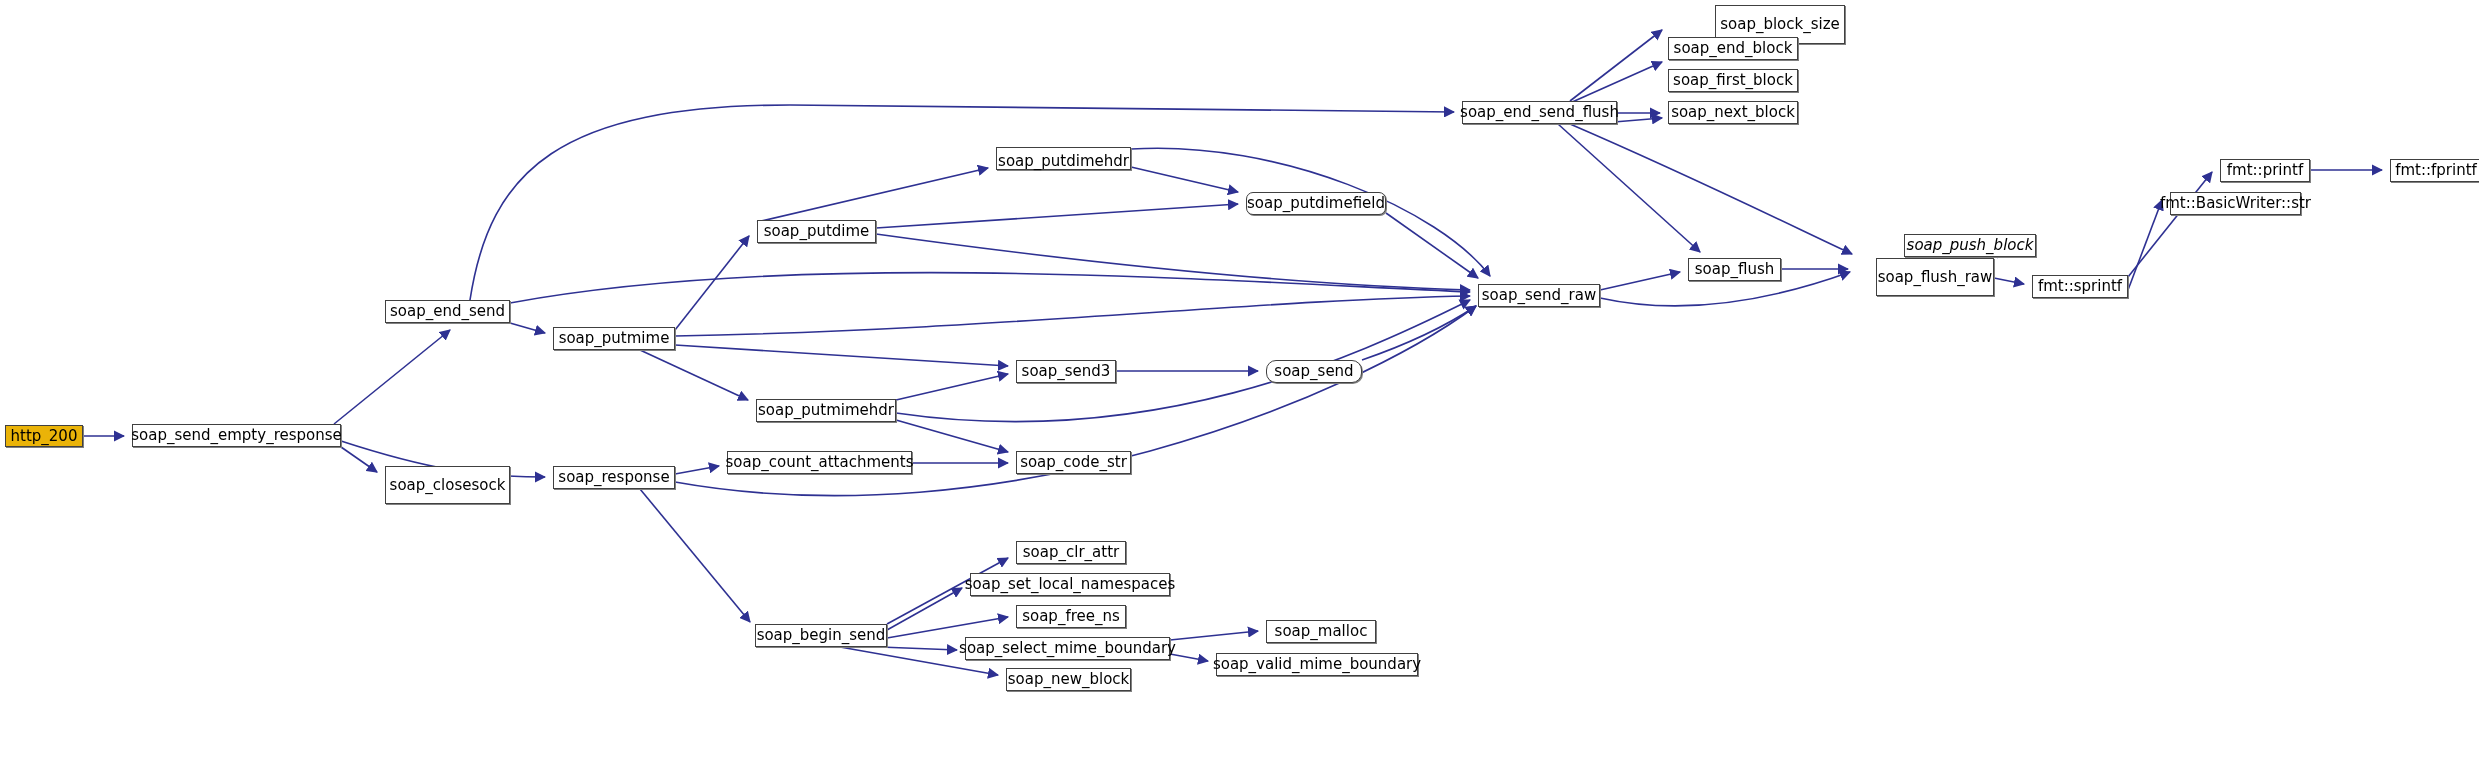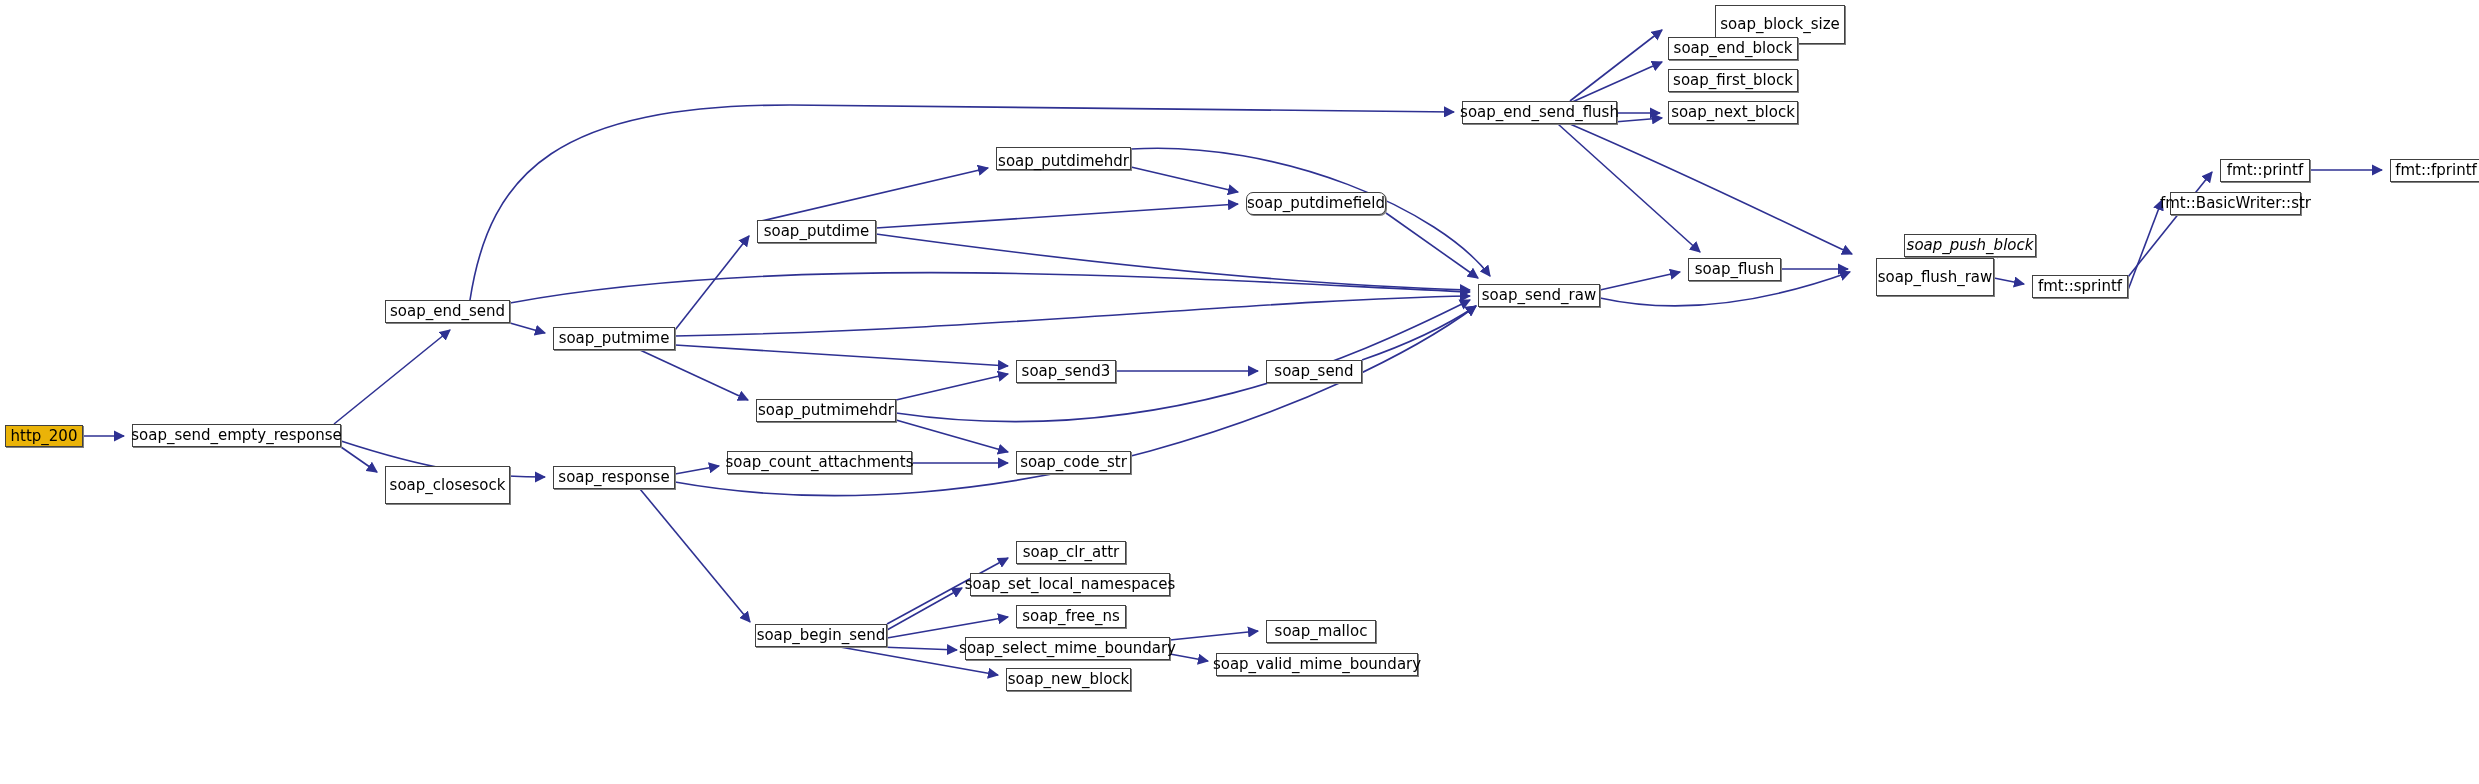--- a/index.html
+++ b/index.html
@@ -117,21 +117,21 @@
       </div>
       <div class="node" style="left: 1246px; top: 192px; width: 140px; height: 23px; border-radius: 7px;">
         <span class="node-label">soap_putdimefield</span>
       </div>
       <div class="node" style="left: 756px; top: 399px; width: 140px; height: 23px;">
         <span class="node-label">soap_putmimehdr</span>
       </div>
       <div class="node" style="left: 1016px; top: 360px; width: 100px; height: 23px;">
         <span class="node-label">soap_send3</span>
       </div>
-      <div class="node" style="left: 1266px; top: 360px; width: 96px; height: 23px;">
+      <div class="node" style="left: 1266px; top: 360px; width: 96px; height: 23px; border-radius: 10px;">
         <span class="node-label">soap_send</span>
       </div>
       <div class="node" style="left: 727px; top: 451px; width: 185px; height: 23px;">
         <span class="node-label">soap_count_attachments</span>
       </div>
       <div class="node" style="left: 1016px; top: 451px; width: 115px; height: 23px;">
         <span class="node-label">soap_code_str</span>
       </div>
       <div class="node" style="left: 1478px; top: 284px; width: 122px; height: 23px;">
         <span class="node-label">soap_send_raw</span>

